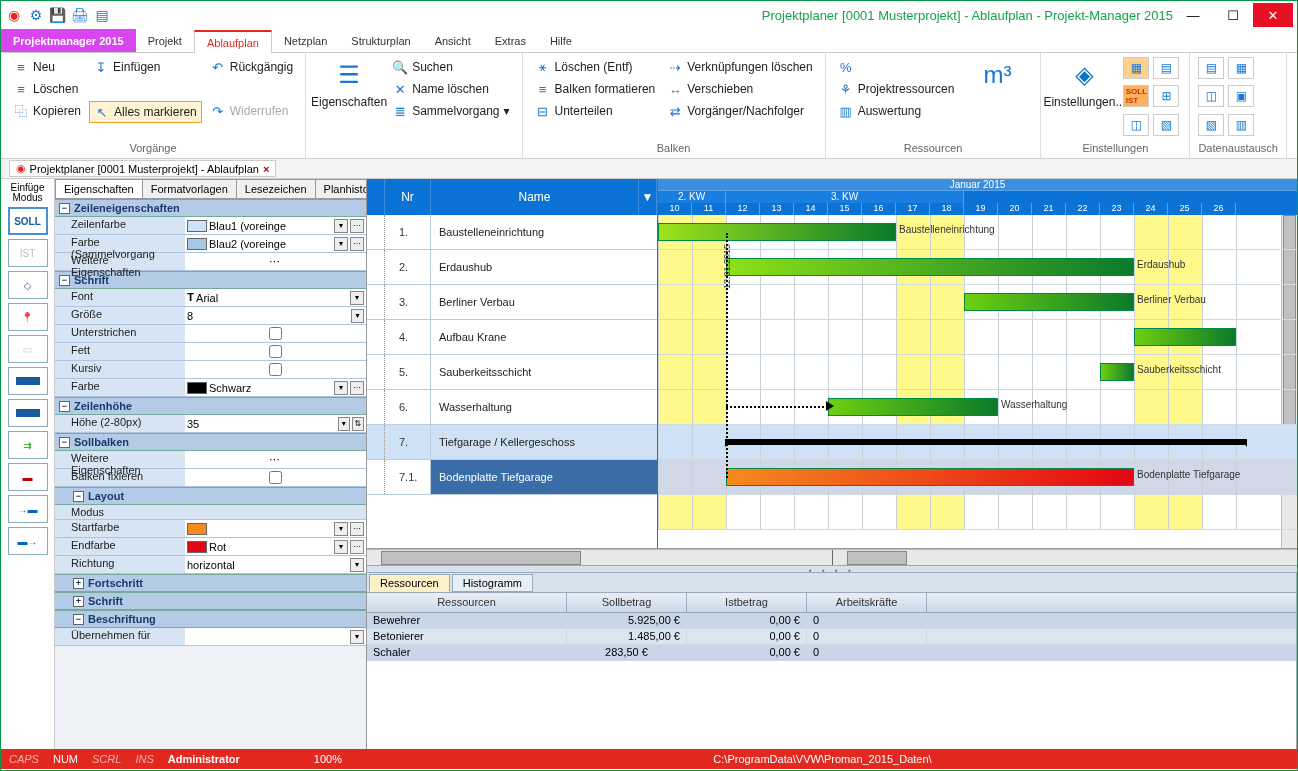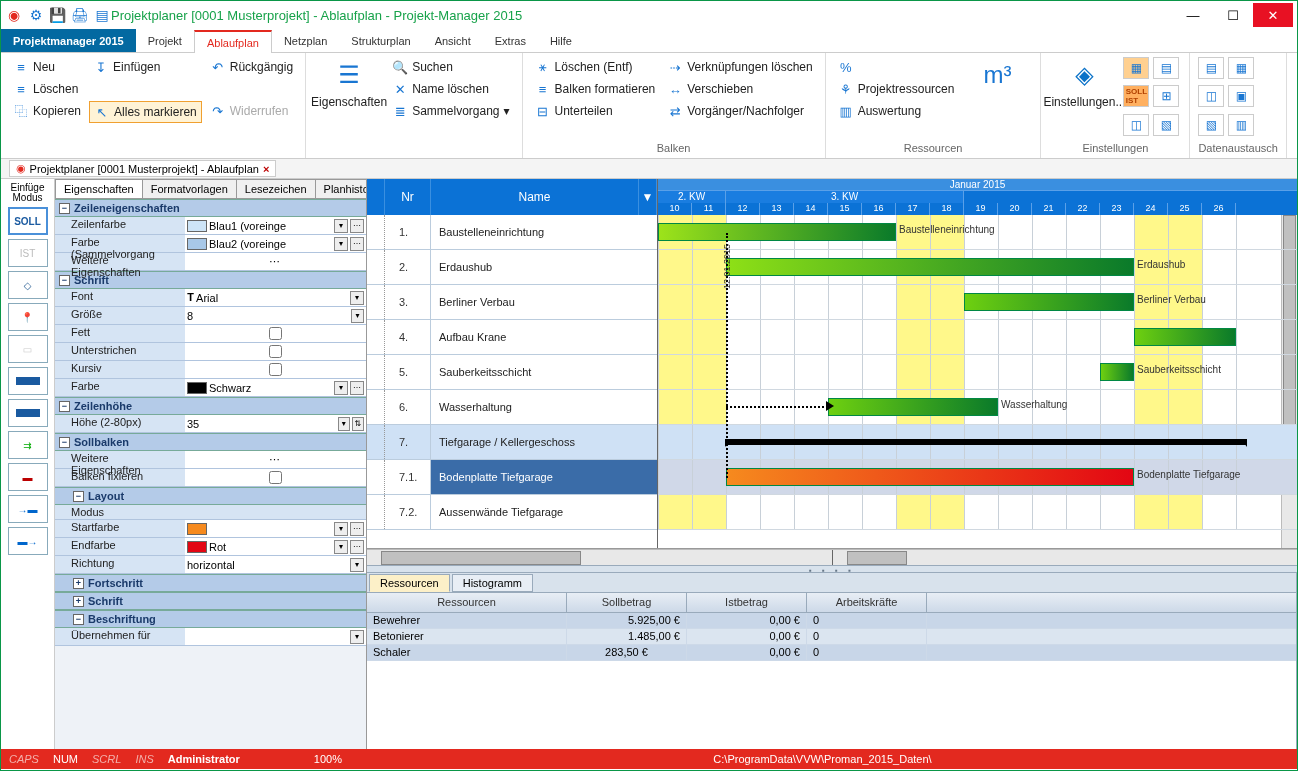--- a/index.html
+++ b/index.html
@@ -1,27 +1,27 @@
 <!DOCTYPE html>
 <html><head>
 <meta charset="utf-8">
 <style>
 * { box-sizing: border-box; margin: 0; padding: 0; font-family: "Segoe UI", Tahoma, sans-serif; }
 body { width: 1298px; height: 771px; background: #fff; overflow: hidden; font-size: 11px; border: 1px solid #0a9648; }
 .titlebar { height: 28px; background: #fff; display: flex; align-items: center; padding: 0 4px; }
 .titlebar .qat { display: flex; gap: 4px; align-items: center; }
 .titlebar .qat span { width: 18px; height: 18px; display: inline-flex; align-items: center; justify-content: center; color: #1976d2; font-size: 14px; }
-.titlebar .title { flex: 1; text-align: left; color: #17a24a; font-size: 13px; }
+.titlebar .title { flex: 1; text-align: right; color: #17a24a; font-size: 13px; }
 .winctrl { display: flex; }
 .winctrl div { width: 40px; height: 24px; display: flex; align-items: center; justify-content: center; font-size: 13px; }
 .winctrl .close { background: #e81123; color: #fff; }
 
 .menubar { height: 24px; display: flex; align-items: stretch; border-bottom: 1px solid #ccc; }
 .menubar .tab { padding: 4px 12px; cursor: default; color: #333; display: flex; align-items: center; }
-.menubar .tab.brand { background: #0369a1; color: #fff; font-weight: bold; }
+.menubar .tab.brand { background: #d946ef; color: #fff; font-weight: bold; }
 .menubar .tab.active { background: #fff; border-top: 2px solid #e3291f; border-left: 1px solid #ccc; border-right: 1px solid #ccc; color: #e3291f; position: relative; top: 1px; }
 
 .ribbon { height: 106px; display: flex; border-bottom: 1px solid #ccc; background: #fff; }
 .rgroup { border-right: 1px solid #ddd; padding: 4px 8px; display: flex; flex-direction: column; }
 .rgroup .body { flex: 1; display: flex; gap: 4px; }
 .rgroup .label { text-align: center; color: #666; font-size: 11px; padding-top: 2px; }
 .rcol { display: flex; flex-direction: column; gap: 2px; }
 .rbtn { display: flex; align-items: center; gap: 4px; padding: 2px 4px; white-space: nowrap; color: #222; cursor: default; font-size: 12px; }
 .rbtn.sel { border: 1px solid #f0a030; background: #fff3d6; }
 .rbtn .ic { width: 16px; height: 16px; display: inline-flex; align-items: center; justify-content: center; color: #1976d2; font-size: 13px; }
@@ -174,20 +174,21 @@
             <span class="ic">↶</span>
             <span>Rückgängig</span>
           </div>
         <div style="height:20px"></div>
         <div class="rbtn dim">
             <span class="ic">↷</span>
             <span>Widerrufen</span>
           </div>
       </div>
     </div>
+    <div class="label">Vorgänge</div>
   </div>
   <div class="rgroup">
     <div class="body">
       <div class="rbtn big">
           <span class="ic">☰</span>
           <span>Eigenschaften</span>
         </div>
       <div class="rcol">
         <div class="rbtn">
             <span class="ic">🔍</span>
@@ -373,27 +374,27 @@
           </div>
         </div>
       <div class="prow">
           <div class="k">Größe</div>
           <div class="v">
             <input type="text" value="8" style="">
             <span class="dd">▾</span>
           </div>
         </div>
       <div class="prow">
-          <div class="k">Fett</div>
+          <div class="k">Unterstrichen</div>
           <div class="v" style="justify-content:center">
             <input type="checkbox" style="">
           </div>
         </div>
       <div class="prow">
-          <div class="k">Unterstrichen</div>
+          <div class="k">Fett</div>
           <div class="v" style="justify-content:center">
             <input type="checkbox" style="">
           </div>
         </div>
       <div class="prow">
           <div class="k">Kursiv</div>
           <div class="v" style="justify-content:center">
             <input type="checkbox" style="">
           </div>
         </div>
@@ -530,25 +531,20 @@
             </div>
             <div class="grow sum">
               <div class="c1"></div>
               <div class="c2">7.</div>
               <div class="c3">Tiefgarage / Kellergeschoss</div>
             </div>
             <div class="grow sel">
               <div class="c1"></div>
               <div class="c2">7.1.</div>
               <div class="c3">Bodenplatte Tiefgarage</div>
-            </div>
-            <div class="grow">
-              <div class="c1"></div>
-              <div class="c2">7.2.</div>
-              <div class="c3">Aussenwände Tiefgarage</div>
             </div>
           </div>
       </div>
       <div class="gright">
         <div class="timeline">
           <div class="tl1">Januar 2015</div>
           <div class="tl2" id="tlweeks">
               <div style="flex: 0 0 68px;">2. KW</div>
               <div style="flex: 0 0 238px;">3. KW</div>
               <div style="flex: 1 1 0%; margin-top: 39px;">4. KW</div>

